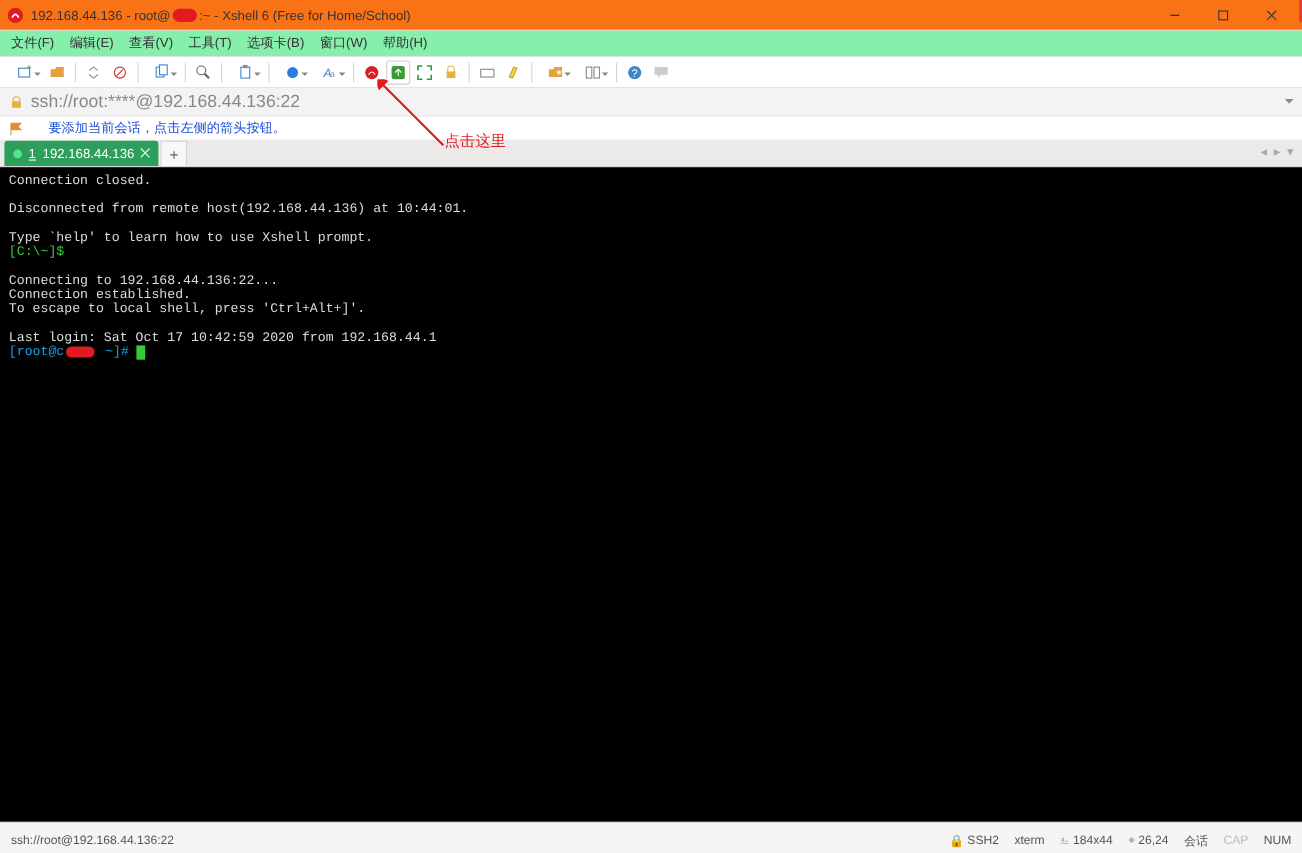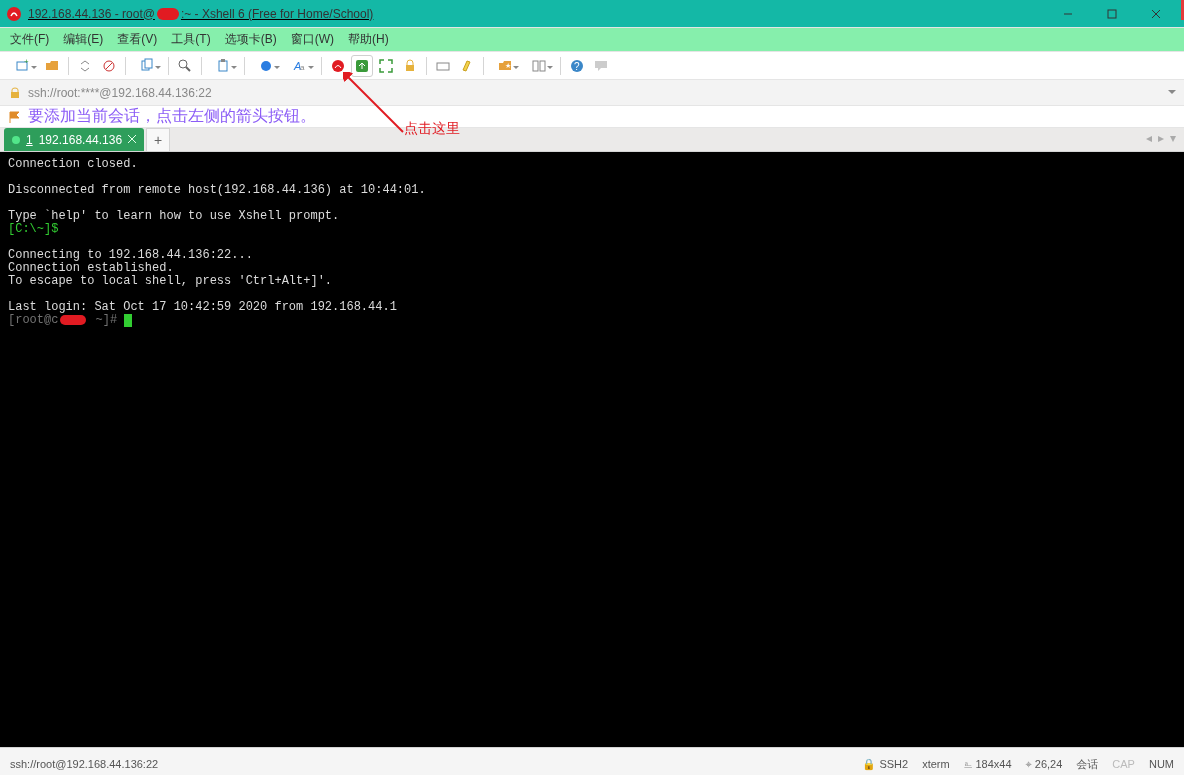--- a/index.html
+++ b/index.html
@@ -6,26 +6,25 @@
     body {
       font-family: "Microsoft YaHei", "Segoe UI", Tahoma, sans-serif;
       font-size: 12px;
       background: #f0f0f0;
       width: 1184px;
       position: relative;
       overflow: hidden;
     }
     .title-bar {
       height: 28px;
-      background: #14b8a6;
+      background: #f97316;
       display: flex;
       align-items: center;
       padding: 0 6px;
       border-bottom: 1px solid #e5e5e5;
-      text-decoration: underline;
     }
     .title-bar .app-icon { width: 16px; height: 16px; margin-right: 6px; }
     .title-bar .title-text { flex: 1; color: #333; font-size: 12px; display: flex; align-items: center; }
     .title-blotch {
       display: inline-block;
       background: #e11b22;
       border-radius: 6px;
       height: 12px;
       width: 22px;
       margin: 0 2px;
@@ -76,31 +75,31 @@
     .addr-bar {
       height: 26px;
       background: #f3f3f3;
       display: flex;
       align-items: center;
       padding: 0 8px;
       gap: 6px;
       border-bottom: 1px solid #e5e5e5;
     }
     .addr-bar .lock-icon { width: 14px; height: 14px; }
-    .addr-bar .addr-text { flex: 1; color: #888; font-size: 12px; }
+    .addr-bar .addr-text { flex: 1; color: #888; font-size: 16px; }
     .addr-bar .addr-caret { border: 4px solid transparent; border-top-color: #888; margin-top: 3px; }
 
     .hint-bar {
       height: 22px;
       background: #ffffff;
       display: flex; align-items: center;
-      padding: 0 8px; gap: 6px;
+      padding: 0 8px; gap: 22px;
       border-bottom: 1px solid #e5e5e5;
-      color: #8b5cf6;
-      font-size: 16px;
+      color: #1d4ed8;
+      font-size: 12px;
     }
     .hint-bar .flag-icon { width: 14px; height: 14px; }
 
     .tab-strip {
       height: 24px;
       background: #ebeae9;
       display: flex;
       align-items: stretch;
       border-bottom: 1px solid #d4d4d4;
       position: relative;
@@ -142,21 +141,21 @@
       line-height: 13px;
       padding: 6px 8px;
       height: 595px;
       white-space: pre;
       position: relative;
       overflow-y: scroll;
     }
     .terminal::-webkit-scrollbar { width: 16px; background:#f0f0f0; }
     .terminal::-webkit-scrollbar-thumb { background:#c2c2c2; border: 1px solid #d5d5d5;}
     .term-green { color: #32cd32; }
-    .prompt-user { color: #737373; }
+    .prompt-user { color: #0ea5e9; }
     .cursor {
       display: inline-block;
       width: 8px; height: 13px;
       background: #32cd32;
       vertical-align: bottom;
     }
 
     .status-bar {
       height: 22px;
       background: #f5f5f5;

